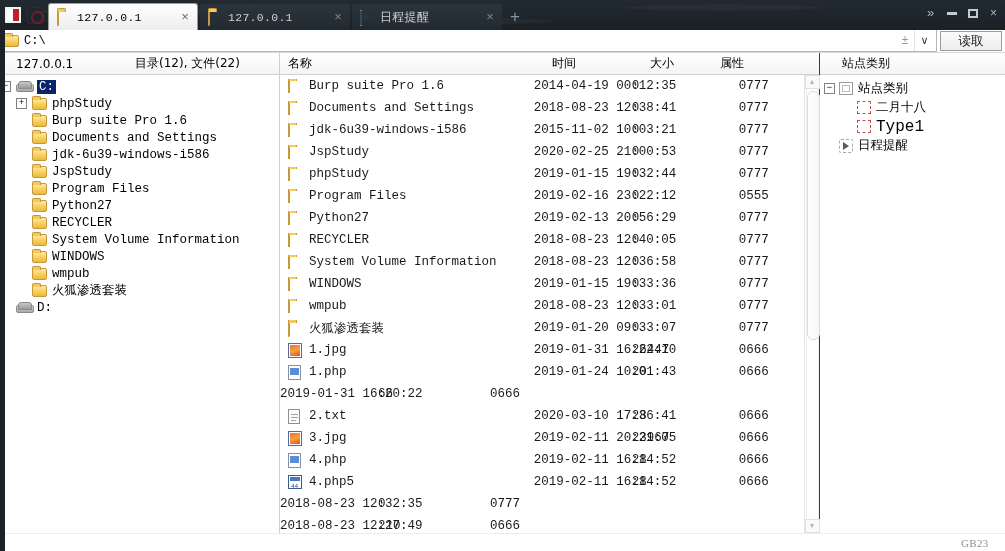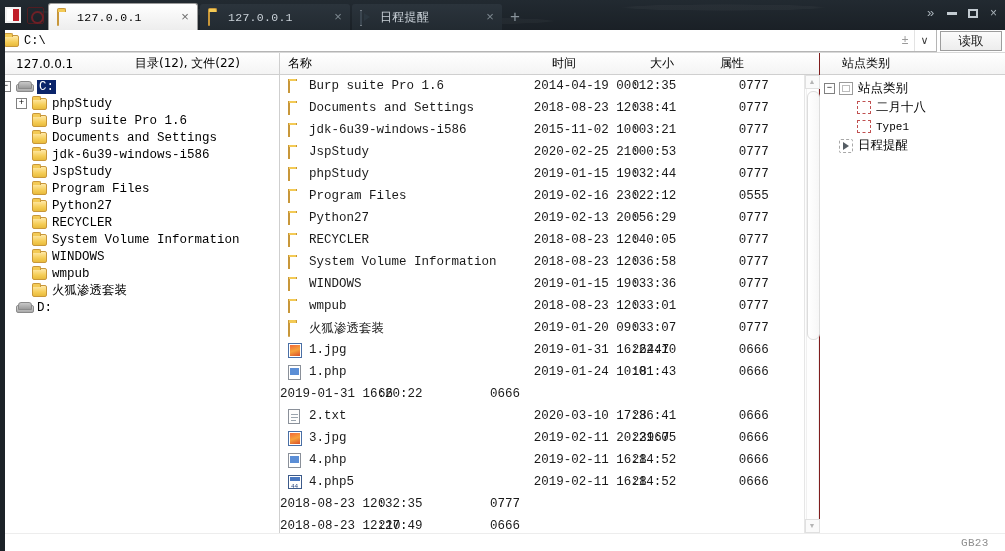--- a/index.html
+++ b/index.html
@@ -438,36 +438,36 @@
   }
   .sched-ico::after {
     content:"";
     position:absolute; left: 3px; top: 2.5px;
     width:0;height:0;
     border-left: 6px solid #555d64;
     border-top: 4px solid transparent;
     border-bottom: 4px solid transparent;
   }
   .slabel { color: #000; }
-  .slabel.mono { font-family: "Liberation Mono","DejaVu Sans Mono", monospace; font-size: 11px; }
+  .slabel.mono { font-family: "Liberation Mono","DejaVu Sans Mono", monospace; font-size: 16px; }
   .s-indent { width: 18px; flex: none; }
 
   
   .statusbar {
     height: 18px;
     flex: none;
     background: #ffffff;
     border-top: 1px solid #ededed;
     display: flex;
     align-items: center;
     justify-content: flex-end;
     padding-right: 2px;
     font-size: 11px;
     color: #8e8e8e;
-    font-family: Liberation Mono, monospace;
+    font-family: Liberation Serif, serif;
   }
   .statusbar .enc { letter-spacing: .3px; overflow: hidden; width: 42px; }
   .edge-strip {
     position: absolute;
     left: 0; top: 30px; bottom: 0;
     width: 5px;
     background: #1c2228;
   }
 </style>
 </head>
@@ -748,21 +748,21 @@
             <div class="frow">
               <div class="fc-name">
                 <span class="fico">
                   <span class="ico-php" style="display: block;">
                     <span class="band"></span>
                   </span>
                 </span>
                 <span class="nm">1.php</span>
               </div>
               <div class="fc-time">2019-01-24 10:01:43</div>
-              <div class="fc-size">18</div>
+              <div class="fc-size">20</div>
               <div class="fc-attr">0666</div>
             </div>
             <div class="frow">
               <div class="fc-time">2019-01-31 16:20:22</div>
               <div class="fc-size">66</div>
               <div class="fc-attr">0666</div>
             </div>
             <div class="frow">
               <div class="fc-name">
                 <span class="fico">

